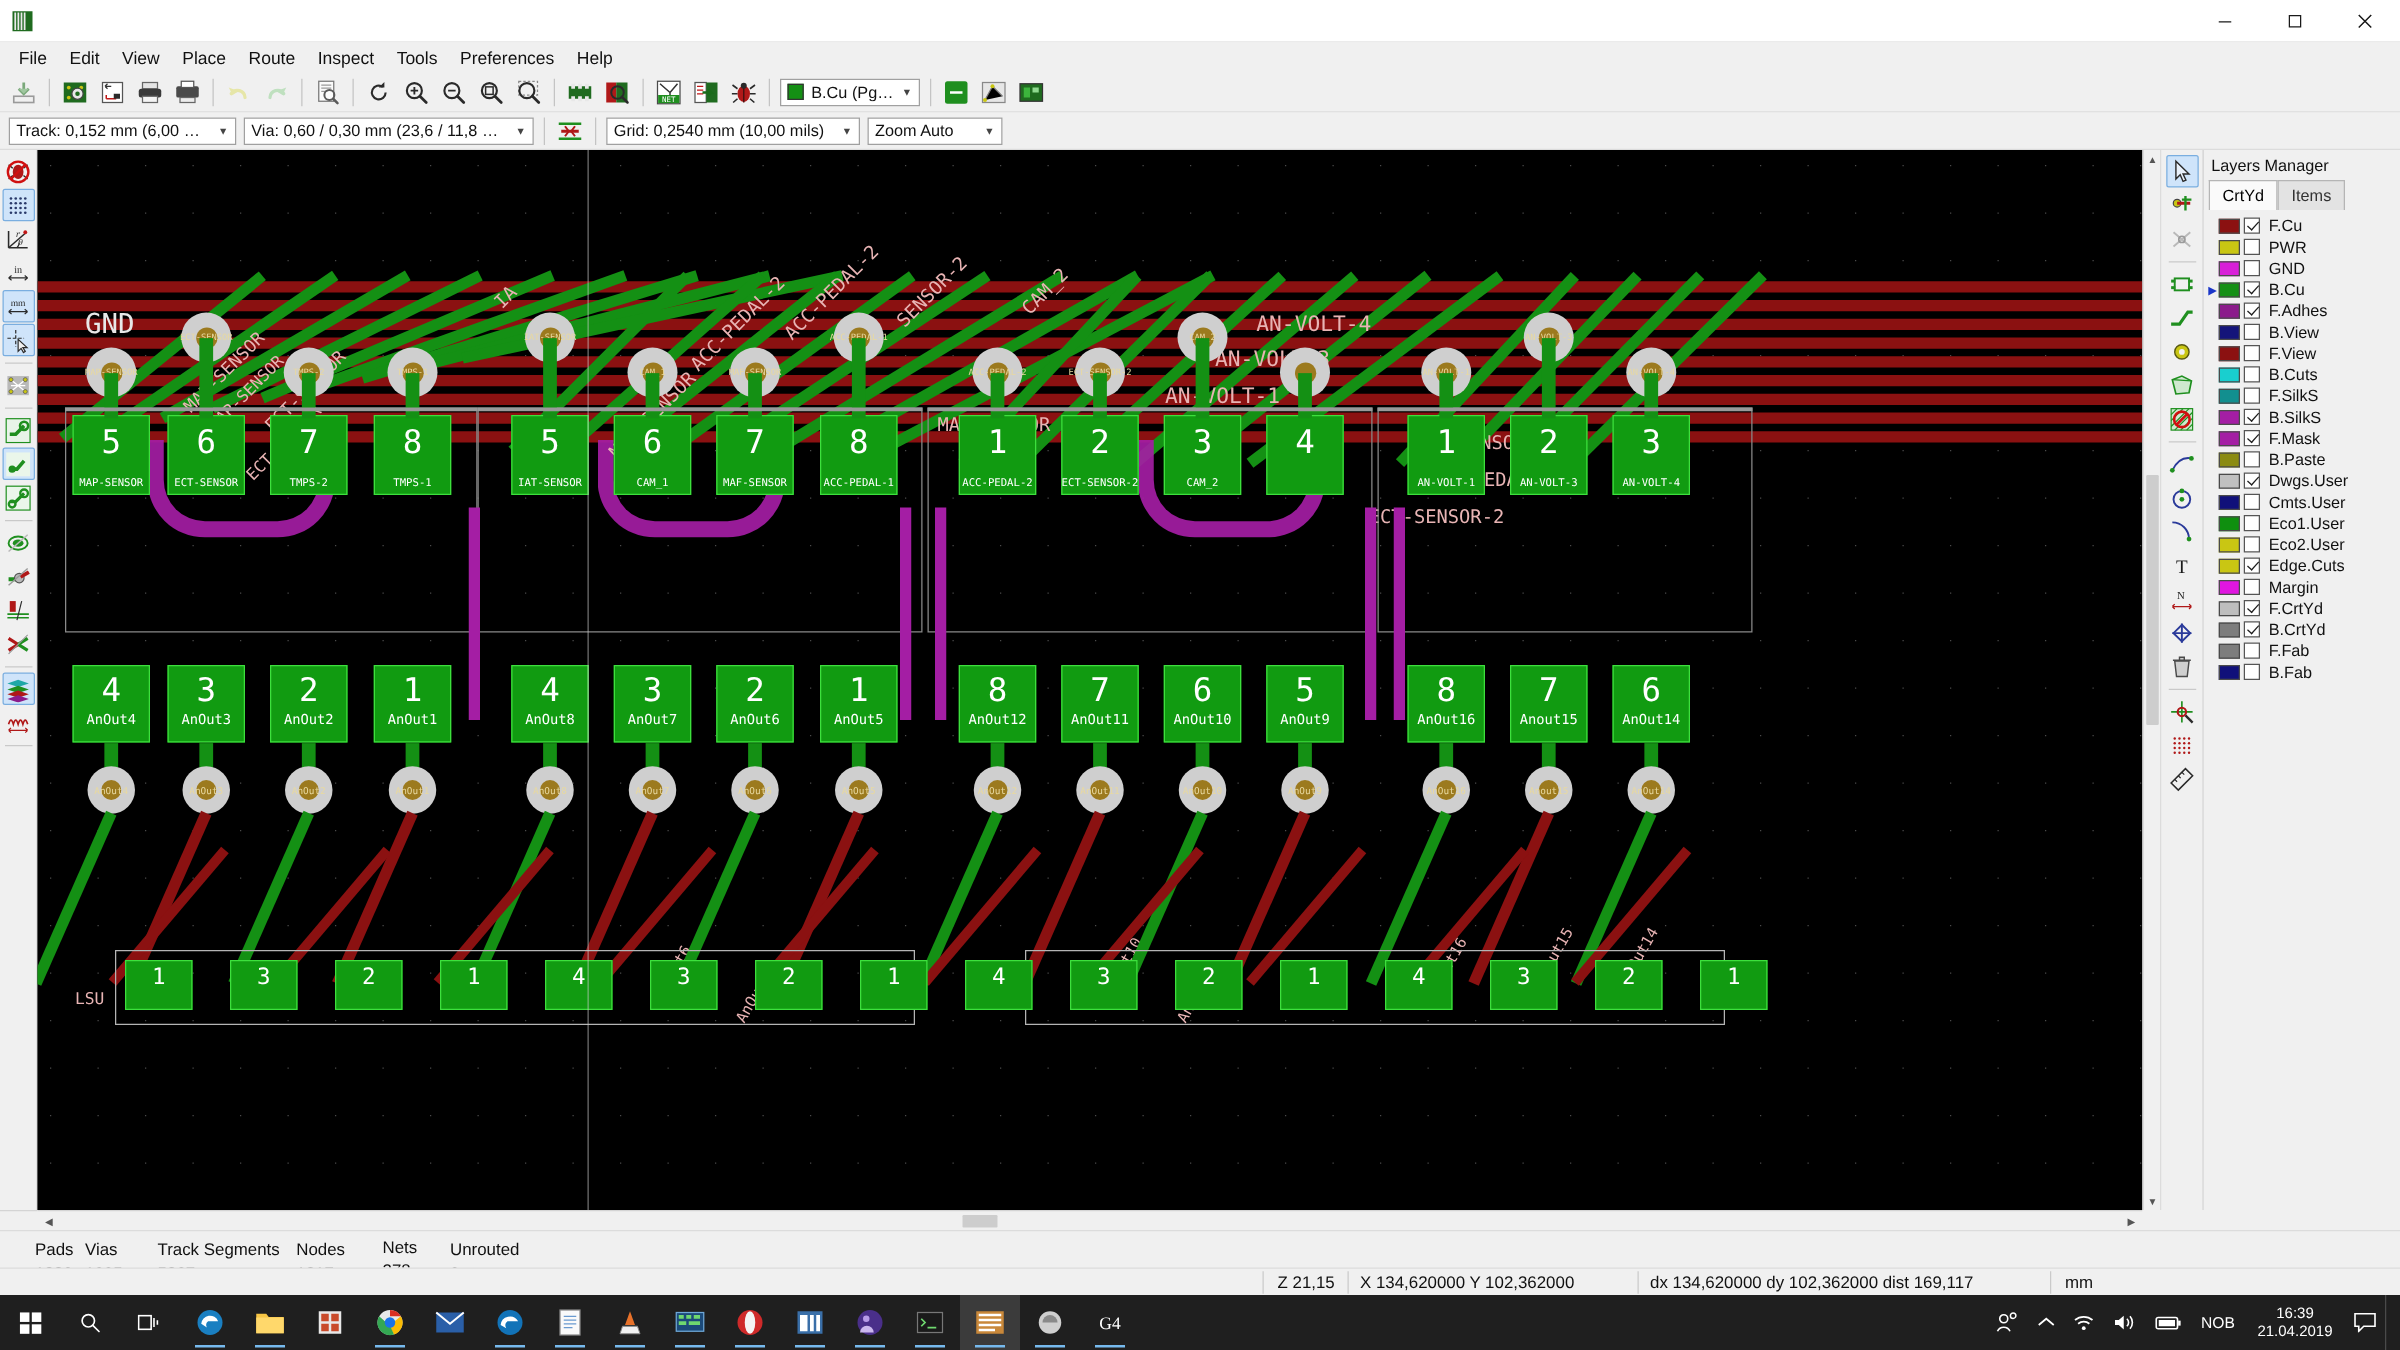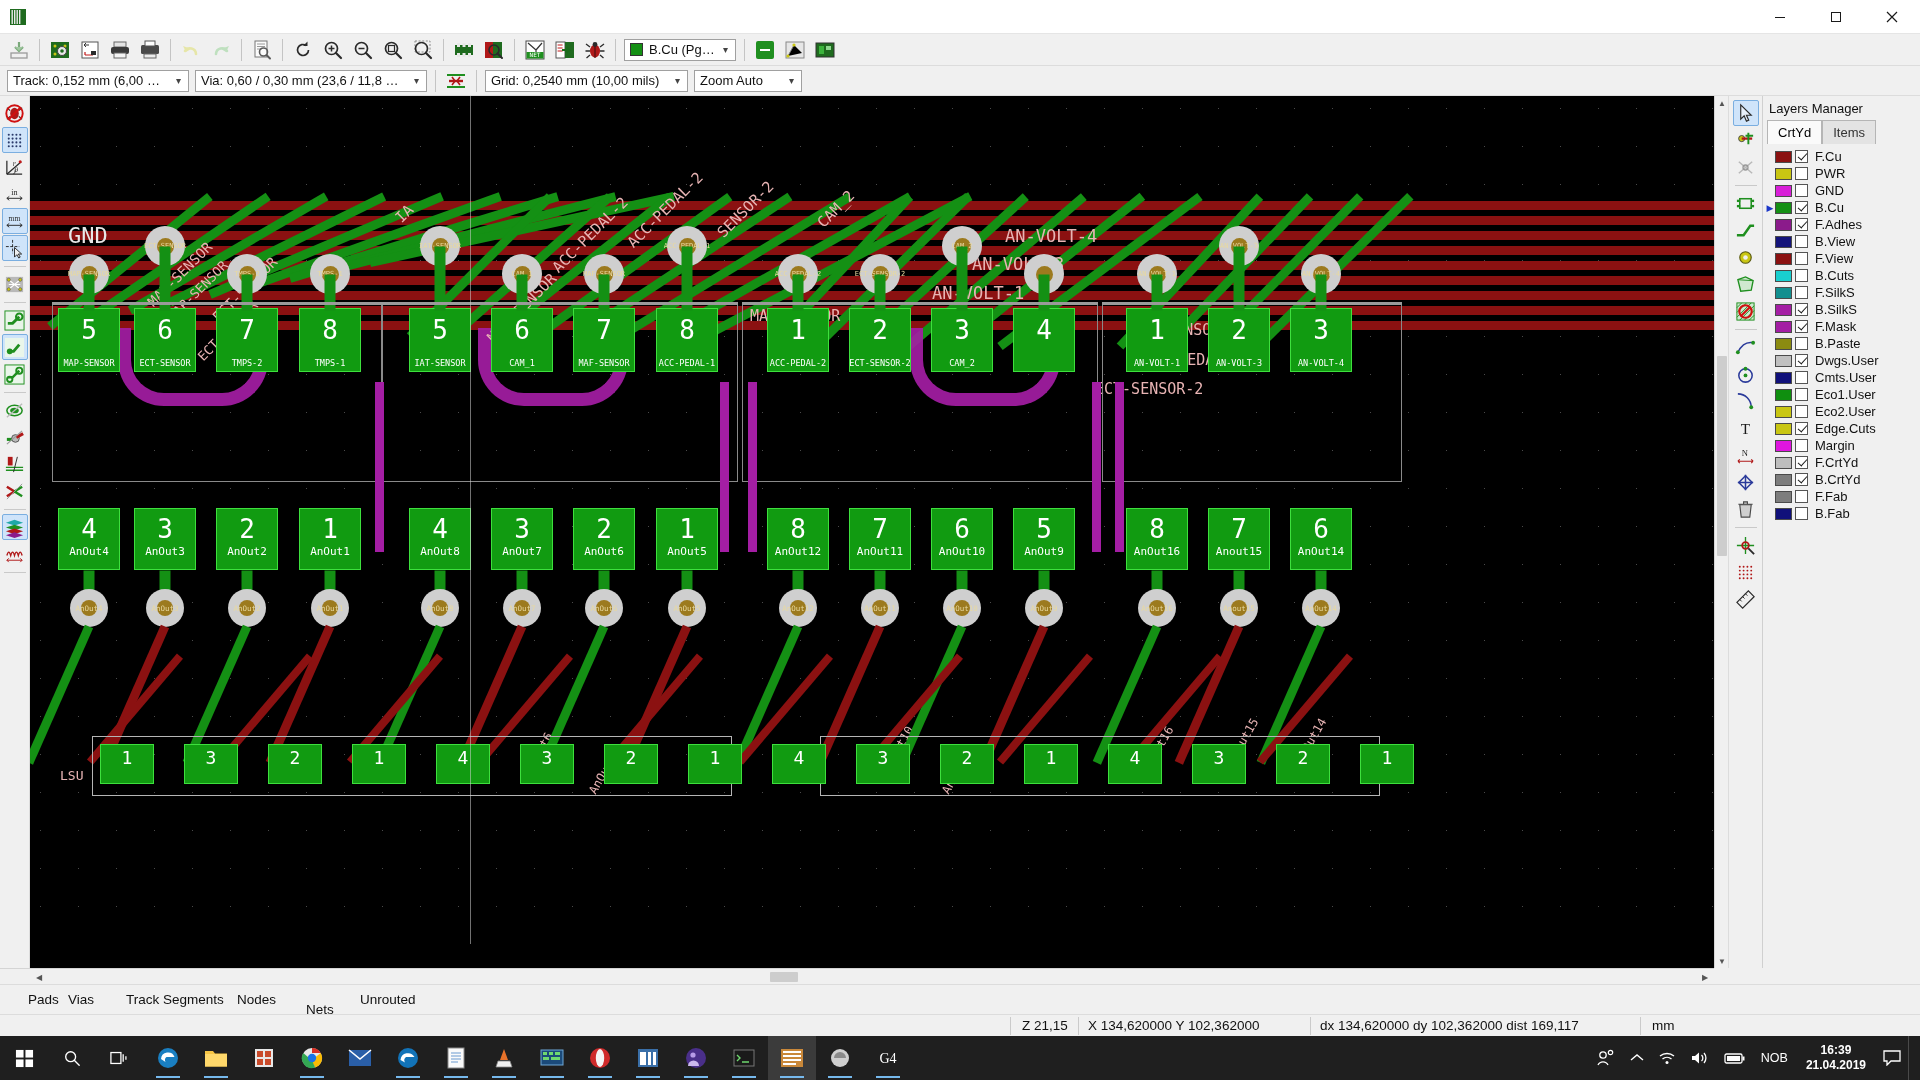--- a/index.html
+++ b/index.html
@@ -102,21 +102,21 @@
   .s2cell { position: absolute; top: 3px; font-size: 13.5px; color: #111; white-space: nowrap; }
   .s2div { position: absolute; top: 2px; width: 1px; height: 18px; background: #cacaca; }
 
   
   .taskbar { height: 44px; background: #1f1f1f; flex: none; display: flex; align-items: center; position: relative; }
   .tkbtn { width: 48px; height: 44px; display: flex; align-items: center; justify-content: center; position: relative; }
   .tkbtn.running::after { content: ""; position: absolute; bottom: 2px; left: 12px; width: 24px; height: 2px; background: #76b9ed; }
   .tkbtn.active { background: #3b3b3b; }
   .tray { margin-left: auto; display: flex; align-items: center; height: 44px; padding-right: 4px; }
   .tray-item { padding: 0 7px; display: flex; align-items: center; justify-content: center; color: #fff; height: 44px; }
-  .clock { color: #fff; font-size: 12px; line-height: 15px; text-align: center; padding: 0 10px; font-weight: bold; }
+  .clock { color: #fff; font-size: 12px; line-height: 15px; text-align: center; padding: 0 10px; }
   .lang { color: #fff; font-size: 12.5px; padding: 0 8px; }
   .showdesk { width: 8px; height: 44px; border-left: 1px solid #4a4a4a; }
 
   
   .trk { position: absolute; transform-origin: 0 50%; }
   .pad { position: absolute; background: #119b11; border: 1px solid #3de03d; }
   .padn { position: absolute; color: #fff; font-family: "DejaVu Sans Mono", monospace; text-align: center; white-space: nowrap; }
   .via { position: absolute; border-radius: 50%; background: #cfcfcf; display: flex; align-items: center; justify-content: center; }
   .via i { display: block; border-radius: 50%; background: #9c7a1e; }
   .netlbl { position: absolute; color: #e8b4b4; font-family: "DejaVu Sans Mono", monospace; white-space: nowrap; transform-origin: 0 50%; }
@@ -152,20 +152,31 @@
           </svg>
       </div>
       <div class="win-btn">
         <svg width="12" height="12" viewBox="0 0 12 12">
             <path d="M1 1 L11 11 M11 1 L1 11" stroke="#1a1a1a" stroke-width="1.2" fill="none"></path>
           </svg>
       </div>
     </div>
   </div>
 
+  <div class="menubar">
+    <div class="menu-item">File</div>
+    <div class="menu-item">Edit</div>
+    <div class="menu-item">View</div>
+    <div class="menu-item">Place</div>
+    <div class="menu-item">Route</div>
+    <div class="menu-item">Inspect</div>
+    <div class="menu-item">Tools</div>
+    <div class="menu-item">Preferences</div>
+    <div class="menu-item">Help</div>
+  </div>
 
   <div class="toolbar tb-main">
 
     <div class="tbtn">
       <svg width="22" height="22" viewBox="0 0 22 22">
         <rect x="3" y="14" width="16" height="5" fill="none" stroke="#9a9a9a" stroke-width="1.3"></rect>
         <path d="M11 3 v8 M7 8 l4 4 4-4" stroke="#7aa87a" stroke-width="2.2" fill="none"></path>
         <path d="M7 8 l4 4 4-4 z" fill="#9fc79f"></path>
       </svg>
     </div>
@@ -2224,21 +2235,21 @@
       <span class="sv">1005</span>
     </div>
     <div class="stat-cell" style="left:126px; top:7px;">
       <span>Track Segments</span>
       <span class="sv">5867</span>
     </div>
     <div class="stat-cell" style="left:237px; top:7px;">
       <span>Nodes</span>
       <span class="sv">1217</span>
     </div>
-    <div class="stat-cell" style="left:306px; top:17px;">
+    <div class="stat-cell" style="left:306px; top:5px;">
       <span>Nets</span>
       <span class="sv">278</span>
     </div>
     <div class="stat-cell" style="left:360px; top:7px;">
       <span>Unrouted</span>
       <span class="sv">0</span>
     </div>
 
     <div class="status-line2">
       <div class="s2div" style="left:1010px;"></div>

